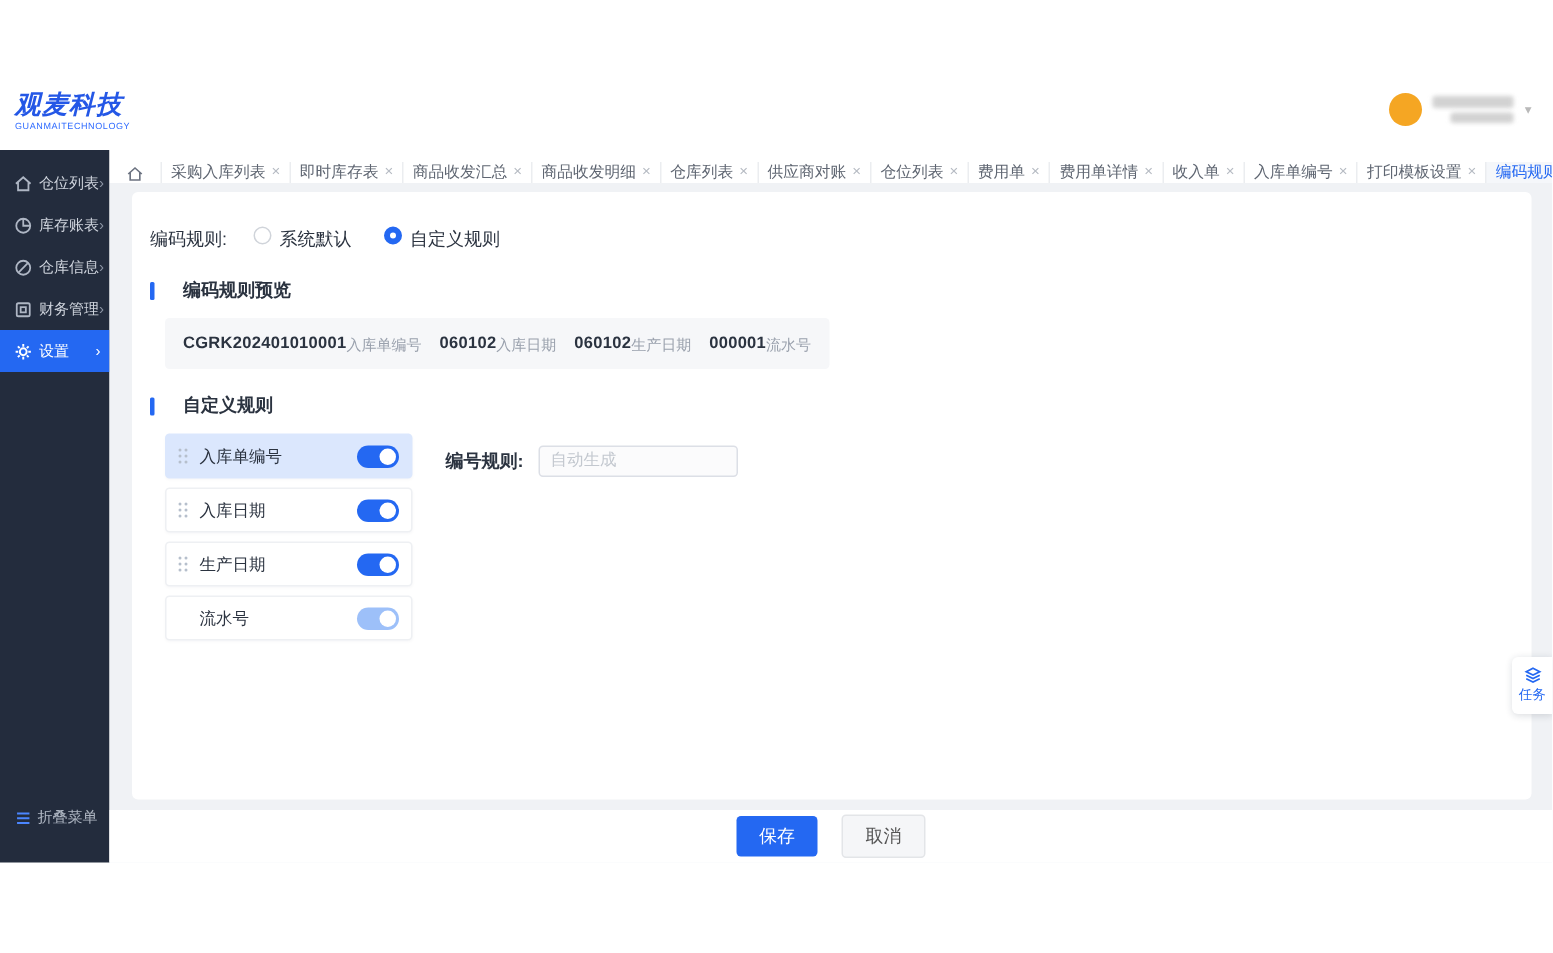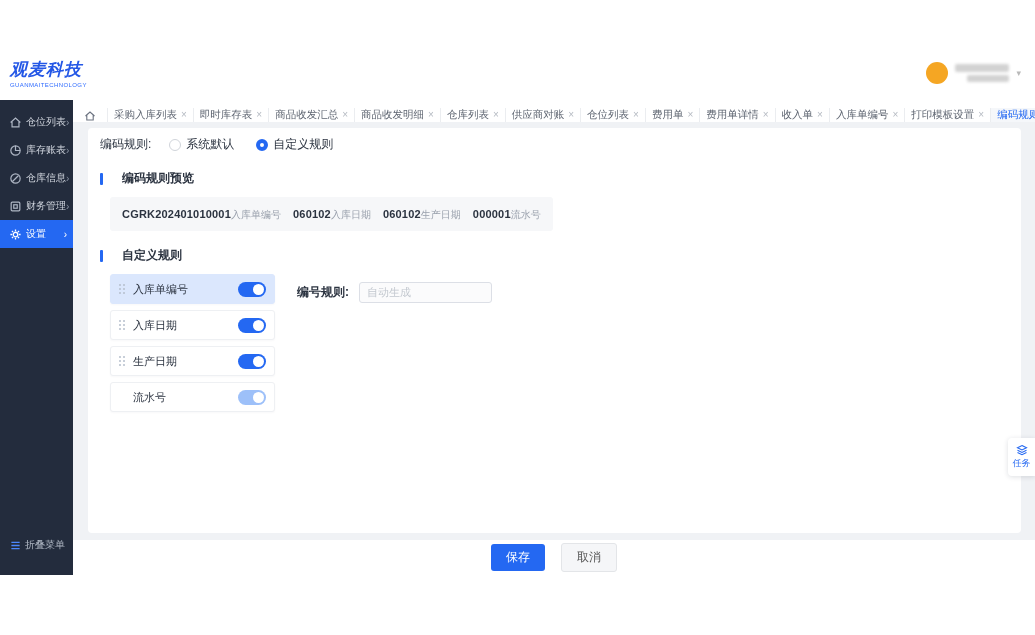--- a/index.html
+++ b/index.html
@@ -59,24 +59,24 @@
   .sec-text{font-size:12px;color:#2b3340;font-weight:bold;}
 
   .row-auto{display:flex;align-items:center;gap:6px;}
   .help{width:12px;height:12px;border:1px solid #c9ced6;border-radius:50%;color:#b9c0ca;font-size:8px;display:inline-flex;align-items:center;justify-content:center;margin-left:1px;}
   .toggle{display:inline-block;width:30px;height:16px;border-radius:9px;background:var(--accent);position:relative;cursor:pointer;margin-left:4px;}
   .toggle::after{content:"";position:absolute;width:12px;height:12px;border-radius:50%;background:#fff;top:2px;right:2px;}
   .toggle.sm{width:28px;height:15px;margin-left:0;}
   .toggle.sm::after{width:11px;height:11px;}
   .toggle.light{background:#9dc0f9;}
 
-  .row-coding{display:flex;align-items:center;}
+  .row-coding{display:flex;align-items:center;margin-top:15px;}
   .field-label{font-size:12px;color:#2b3340;}
   .radio-group{display:flex;align-items:center;gap:22px;margin-left:18px;}
-  .radio{display:flex;align-items:center;gap:5px;cursor:pointer;}
+  .radio{display:flex;gap:5px;cursor:pointer;}
   .radio-dot{width:12px;height:12px;border-radius:50%;border:1px solid #d0d4da;background:#fff;}
   .radio.checked .radio-dot{border:4px solid var(--accent);}
   .radio-label{font-size:12px;color:#2b3340;}
 
   .preview-title{margin-top:17px;}
   .preview-card{margin-top:10px;margin-left:10px;display:inline-flex;gap:12px;background:#f6f7f9;border-radius:3px;padding:11px 12px 9px 12px;}
   .seg{display:flex;flex-direction:row;text-align:right;}
   .seg-value{font-size:11px;font-weight:bold;color:#2b3340;letter-spacing:.2px;}
   .seg-line{height:2px;background:var(--teal);margin:5px 0 4px 0;border-radius:1px;}
   .seg-label{font-size:10px;color:#9aa1ad;white-space:nowrap;}

